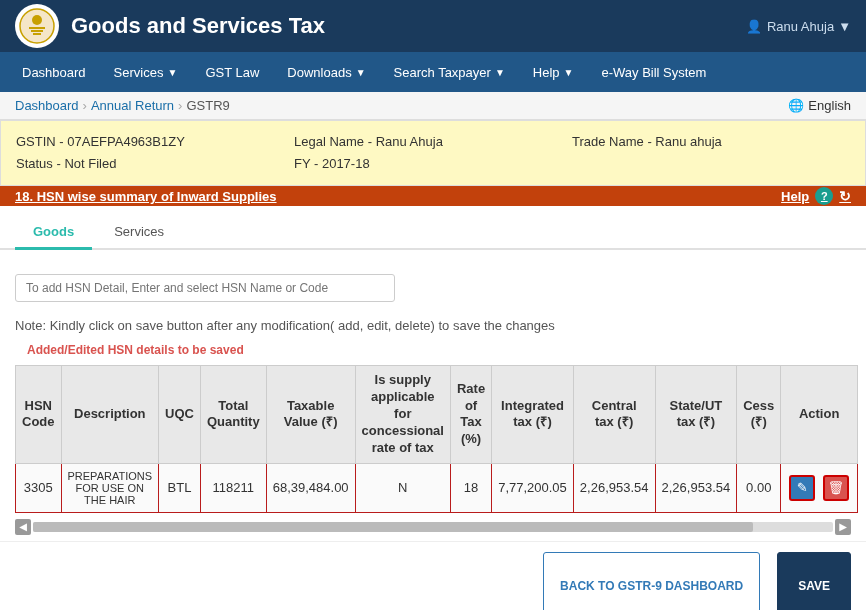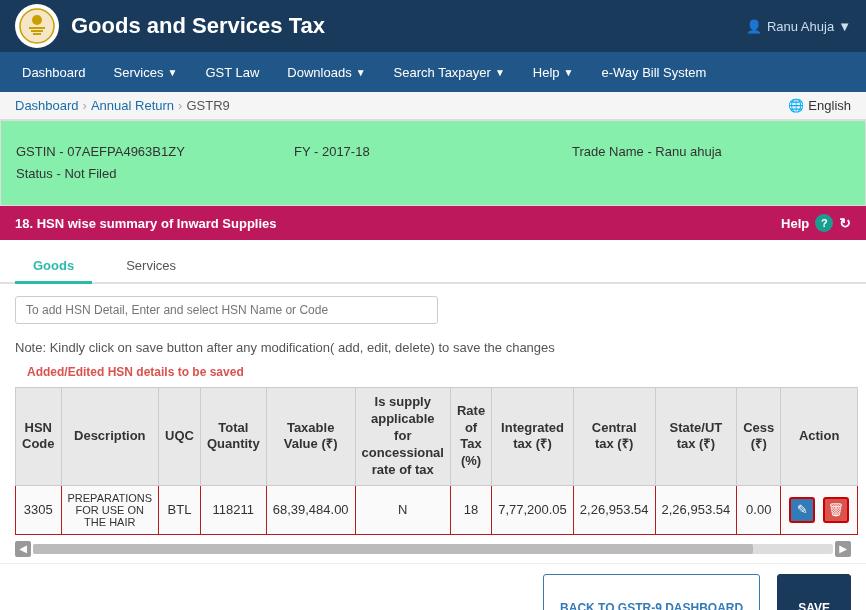--- a/index.html
+++ b/index.html
@@ -85,44 +85,45 @@
     .lang-selector {
       display: flex;
       align-items: center;
       gap: 4px;
       font-size: 12px;
       color: #333;
     }
 
     
     .info-bar {
-      background: #86efac;
+      background: #fef9c3;
       border: 1px solid #ddd;
-      padding: 20px 15px;
+      padding: 10px 15px;
       display: flex;
       gap: 0;
     }
     .info-col {
       flex: 1;
       font-size: 12px;
       color: #333;
       line-height: 1.7;
     }
 
     
     .section-header {
-      background: #be185d;
-      color: #fff;
-      padding: 8px 15px;
+      background: #c2410c;
+      color: #fff;
+      padding: 1px 15px;
       font-size: 15px;
       font-weight: bold;
       display: flex;
       align-items: center;
       justify-content: space-between;
       margin-top: 0;
+      text-decoration: underline;
     }
     .section-help {
       display: flex;
       align-items: center;
       gap: 6px;
       font-size: 13px;
     }
     .help-icon {
       background: #1a9e90;
       border-radius: 50%;
@@ -145,47 +146,48 @@
       background: #fff;
       margin: 0;
       padding: 0;
     }
 
     
     .tabs-row {
       padding: 10px 15px 0 15px;
       border-bottom: 2px solid #e0e0e0;
       display: flex;
-      gap: 16px;
+      gap: 4px;
     }
     .tab {
       padding: 8px 18px;
       cursor: pointer;
       font-size: 13px;
       color: #555;
       border-bottom: 3px solid transparent;
       margin-bottom: -2px;
     }
     .tab.active {
       color: #2bbbad;
       border-bottom: 3px solid #2bbbad;
       font-weight: bold;
     }
 
     
     .search-row {
       padding: 12px 15px;
     }
     .search-input {
-      width: 423px;
+      width: 380px;
       padding: 6px 10px;
       border: 1px solid #ccc;
       border-radius: 3px;
       font-size: 12px;
       color: #aaa;
+      margin-top: 12px;
     }
 
     
     .note-row {
       padding: 4px 15px 8px 15px;
       font-size: 12px;
       color: #555;
     }
     .added-label {
       color: #d9534f;
@@ -369,20 +371,21 @@
     <span>English</span>
   </div>
 </div>
 
 <div class="info-bar">
   <div class="info-col">
     <div>GSTIN - 07AEFPA4963B1ZY</div>
     <div>Status - Not Filed</div>
   </div>
   <div class="info-col">
+    <div>Legal Name - Ranu Ahuja</div>
     <div>FY - 2017-18</div>
   </div>
   <div class="info-col">
     <div>Trade Name - Ranu ahuja</div>
   </div>
 </div>
 
 <div class="section-header">
   <span>18. HSN wise summary of Inward Supplies</span>
   <div class="section-help">

